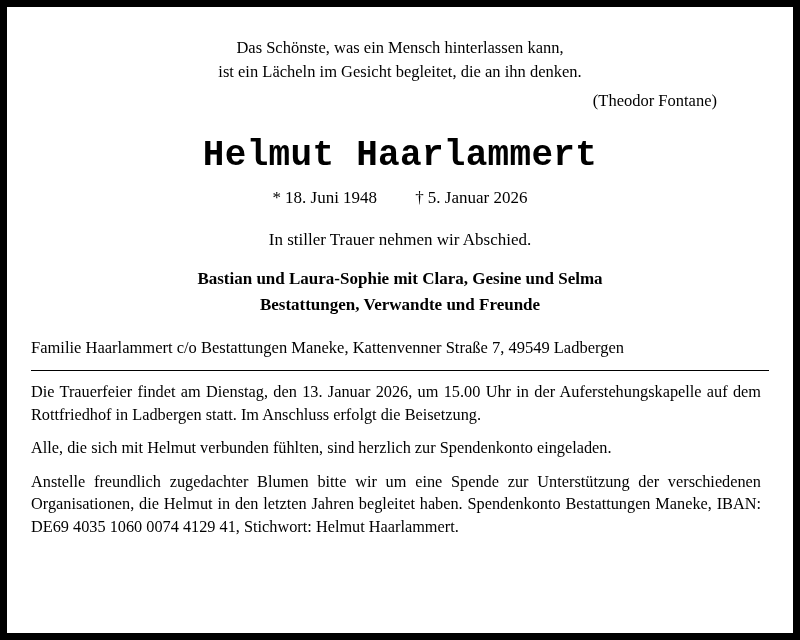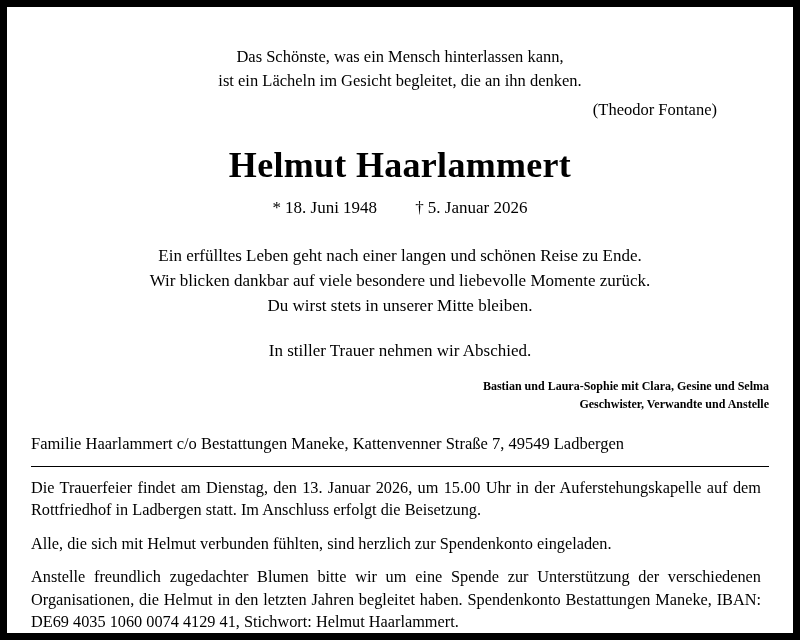--- a/index.html
+++ b/index.html
@@ -13,21 +13,21 @@
     font-family: "Liberation Serif", serif;
     color: #000000;
     overflow: hidden;
   }
   .obituary {
     width: 800px;
     height: 640px;
     box-sizing: border-box;
     border: 7px solid #000000;
     background: #ffffff;
-    padding: 38px 24px 10px 24px;
+    padding: 29px 24px 10px 24px;
     display: flex;
     flex-direction: column;
   }
   .quote {
     text-align: center;
     font-size: 16.5px;
     line-height: 1.45;
   }
   .quote-line {
     display: block;
@@ -39,20 +39,21 @@
     margin-top: 5px;
     padding-right: 52px;
   }
   .name {
     text-align: center;
     font-size: 36px;
     font-weight: bold;
     letter-spacing: 0.3px;
     margin-top: 22px;
     margin-bottom: 0;
+    font-family: Liberation Mono, monospace;
   }
   .dates {
     text-align: center;
     font-size: 17px;
     margin-top: 12px;
   }
   .dates .birth { margin-right: 34px; }
   .star, .cross { margin-right: 4px; }
   .verse {
     text-align: center;
@@ -70,22 +71,21 @@
     text-align: center;
     margin-top: 16px;
   }
   .survivors .s-line {
     display: block;
     font-weight: bold;
     font-size: 19px;
     line-height: 1.55;
   }
   .survivors .s-line.small {
-    font-size: 12px;
-    text-align: right;
+    font-size: 17px;
   }
   .address {
     text-align: left;
     font-size: 16.5px;
     margin-top: 20px;
   }
   .rule {
     border: 0;
     border-top: 1.5px solid #000000;
     margin: 12px 0 0 0;
@@ -120,31 +120,26 @@
 
   <div class="dates">
     <span class="birth">
       <span class="star">*</span><span>18. Juni 1948</span>
     </span>
     <span class="death">
       <span class="cross">†</span><span>5. Januar 2026</span>
     </span>
   </div>
 
-  <div class="verse">
-    <span>Ein erfülltes Leben geht nach einer langen und schönen Reise zu Ende.</span>
-    <span>Wir blicken dankbar auf viele besondere und liebevolle Momente zurück.</span>
-    <span>Du wirst stets in unserer Mitte bleiben.</span>
-  </div>
 
   <div class="mourning">In stiller Trauer nehmen wir Abschied.</div>
 
   <div class="survivors">
     <span class="s-line small">Bastian und Laura-Sophie mit Clara, Gesine und Selma</span>
-    <span class="s-line small">Geschwister, Verwandte und Anstelle</span>
+    <span class="s-line small">Bestattungen, Verwandte und Freunde</span>
   </div>
 
   <div class="address">Familie Haarlammert c/o Bestattungen Maneke, Kattenvenner Straße 7, 49549 Ladbergen</div>
 
   <hr class="rule">
 
   <div class="footer">
     <p>Die Trauerfeier findet am Dienstag, den 13. Januar 2026, um 15.00 Uhr in der Auferstehungskapelle auf dem Rottfriedhof in Ladbergen statt. Im Anschluss erfolgt die Beisetzung.</p>
     <p>Alle, die sich mit Helmut verbunden fühlten, sind herzlich zur Spendenkonto eingeladen.</p>
     <p>Anstelle freundlich zugedachter Blumen bitte wir um eine Spende zur Unterstützung der verschiedenen Organisationen, die Helmut in den letzten Jahren begleitet haben. Spendenkonto Bestattungen Maneke, IBAN: DE69 4035 1060 0074 4129 41, Stichwort: Helmut Haarlammert.</p>

